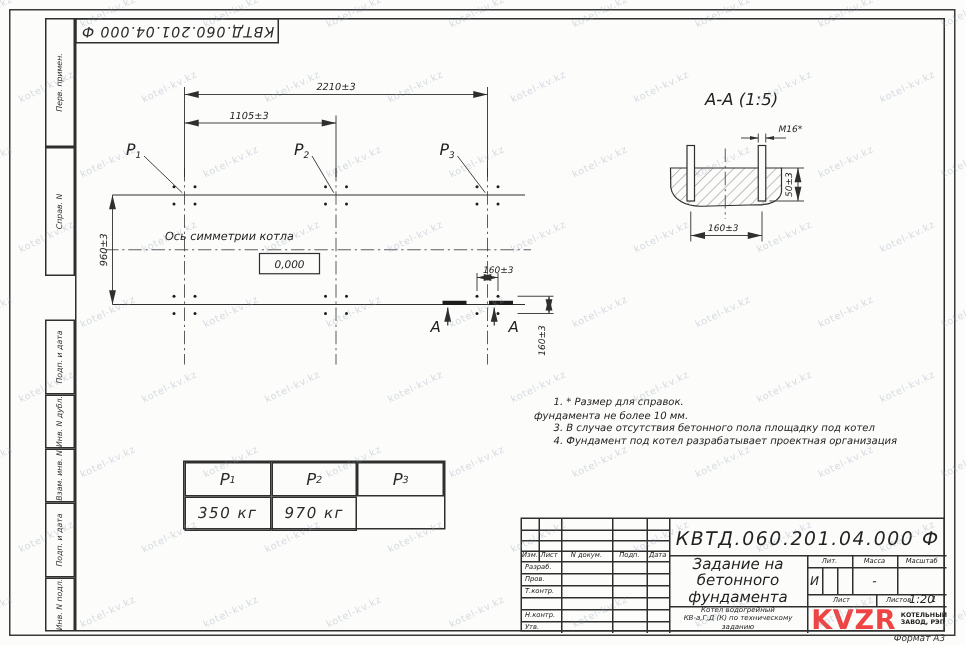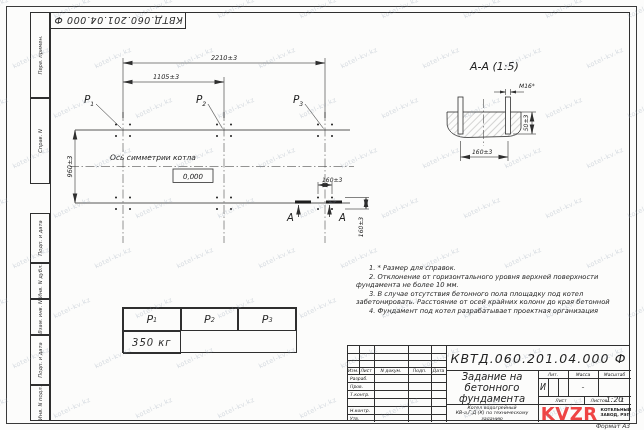--- a/index.html
+++ b/index.html
@@ -188,41 +188,40 @@
       <text x="472" y="154" font-size="6">160±3</text>
 
       <path class="thin" d="M521,112 H536 M513,134 H536"></path>
       <line class="dim" x1="532" y1="112" x2="532" y2="134" marker-start="url(#mA)" marker-end="url(#mA)"></line>
       <text x="528" y="123" text-anchor="middle" font-size="6" transform="rotate(-90 528 123)">50±3</text>
     </g>
   </svg>
 
   <div class="abs notes">
     <div class="ind">1. * Размер для справок.</div>
-    <div class="ind">2. Отклонение от горизонтального уровня верхней поверхности</div>
     <div>фундамента не более 10 мм.</div>
     <div class="ind">3. В случае отсутствия бетонного пола площадку под котел</div>
-    <div>забетонировать. Расстояние от осей крайних колонн до края бетонной</div>
     <div class="ind">4. Фундамент под котел разрабатывает проектная организация</div>
   </div>
 
   <div class="abs load-table">
     <div class="lt-cell lt-head">
         <span>Р</span>
         <sub>1</sub>
       </div>
     <div class="lt-cell lt-head">
         <span>Р</span>
         <sub>2</sub>
       </div>
     <div class="lt-cell lt-head">
         <span>Р</span>
         <sub>3</sub>
       </div>
     <div class="lt-cell lt-val">350 кг</div>
+    <div class="lt-cell lt-val">970 кг</div>
   </div>
 
   <div class="abs tb">
 
     <div class="vline" style="left:10.6px;top:0;width:1px;height:28px;"></div>
     <div class="vline" style="left:25.6px;top:0;width:1px;height:76px;"></div>
     <div class="vline" style="left:60.3px;top:0;width:1px;height:76px;"></div>
     <div class="vline" style="left:82.9px;top:0;width:1px;height:76px;"></div>
     <div class="vline" style="left:98px;top:0;width:1.3px;height:76px;"></div>
     <div class="vline" style="left:190px;top:24px;width:1px;height:52px;"></div>

